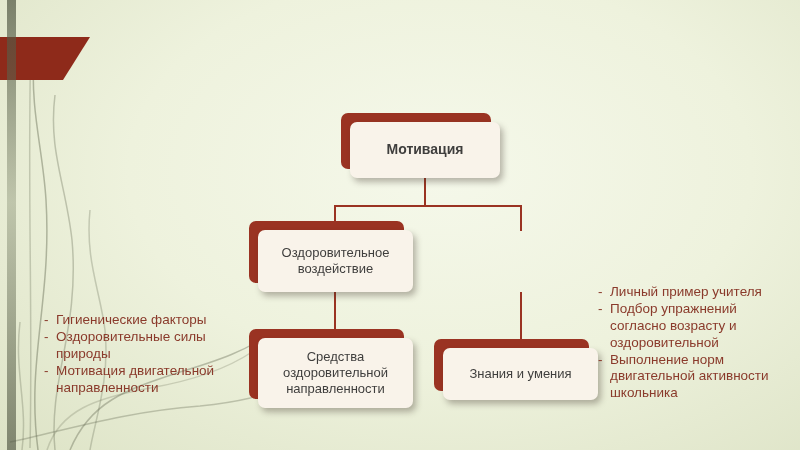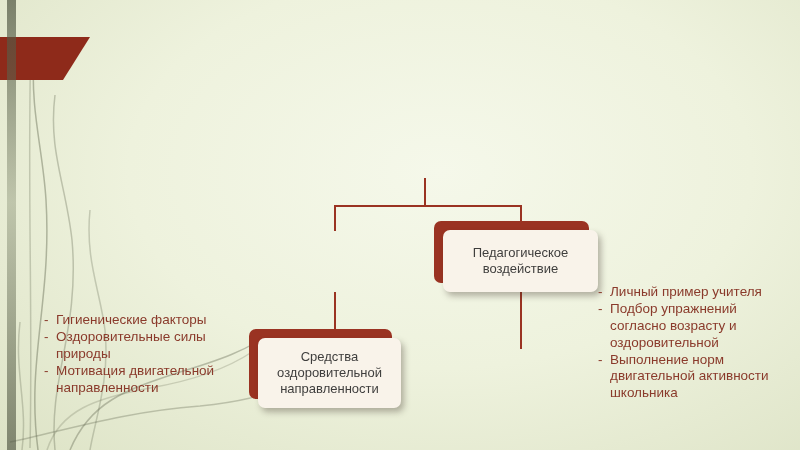--- a/index.html
+++ b/index.html
@@ -55,21 +55,21 @@
     background:#f9f3ea;border-radius:7px;
     box-shadow:3px 4px 6px rgba(60,50,40,.35);
     display:flex;align-items:center;justify-content:center;
     text-align:center;color:#3f3e3d;font-size:13px;line-height:1.25;
     padding:4px 8px;box-sizing:border-box;
   }
   .node-root{left:350px;top:122px;width:150px;height:56px;}
   .node-root .face{font-weight:bold;font-size:14px;}
   .node-l2l{left:258px;top:230px;width:155px;height:62px;}
   .node-l2r{left:443px;top:230px;width:155px;height:62px;}
-  .node-l3l{left:258px;top:338px;width:143px;height:70px;}
+  .node-l3l{left:258px;top:338px;width:155px;height:70px;}
   .node-l3r{left:443px;top:348px;width:155px;height:52px;}
 
   
   .dlist{position:absolute;color:#8a3a2b;font-size:13.5px;line-height:1.25;z-index:6;}
   .dlist .item{display:flex;align-items:flex-start;}
   .dlist .dash{flex:0 0 12px;width:12px;}
   .dlist .txt{flex:1 1 auto;}
   .left-list{left:44px;top:312px;width:197px;}
   .right-list{left:598px;top:284px;width:182px;}
 </style>
@@ -95,36 +95,48 @@
   <div class="strip"></div>
 
 
   <div class="conn c1"></div>
   <div class="conn c2"></div>
   <div class="conn c3"></div>
   <div class="conn c4"></div>
   <div class="conn c5"></div>
   <div class="conn c6"></div>
 
-
-
-  <div class="node node-l2r">
+  <div class="node node-root">
     <div class="back"></div>
     <div class="face">
-      <span>Педагогическое воздействие</span>
+      <span>Мотивация</span>
     </div>
   </div>
+
+  <div class="node node-l2l">
+    <div class="back"></div>
+    <div class="face">
+      <span>Оздоровительное воздействие</span>
+    </div>
+  </div>
+
 
   <div class="node node-l3l">
     <div class="back"></div>
     <div class="face">
       <span>Средства оздоровительной направленности</span>
     </div>
   </div>
 
+  <div class="node node-l3r">
+    <div class="back"></div>
+    <div class="face">
+      <span>Знания и умения</span>
+    </div>
+  </div>
 
   <div class="dlist left-list">
     <div class="item">
       <span class="dash">-</span>
       <span class="txt">Гигиенические факторы</span>
     </div>
     <div class="item">
       <span class="dash">-</span>
       <span class="txt">Оздоровительные силы природы</span>
     </div>

